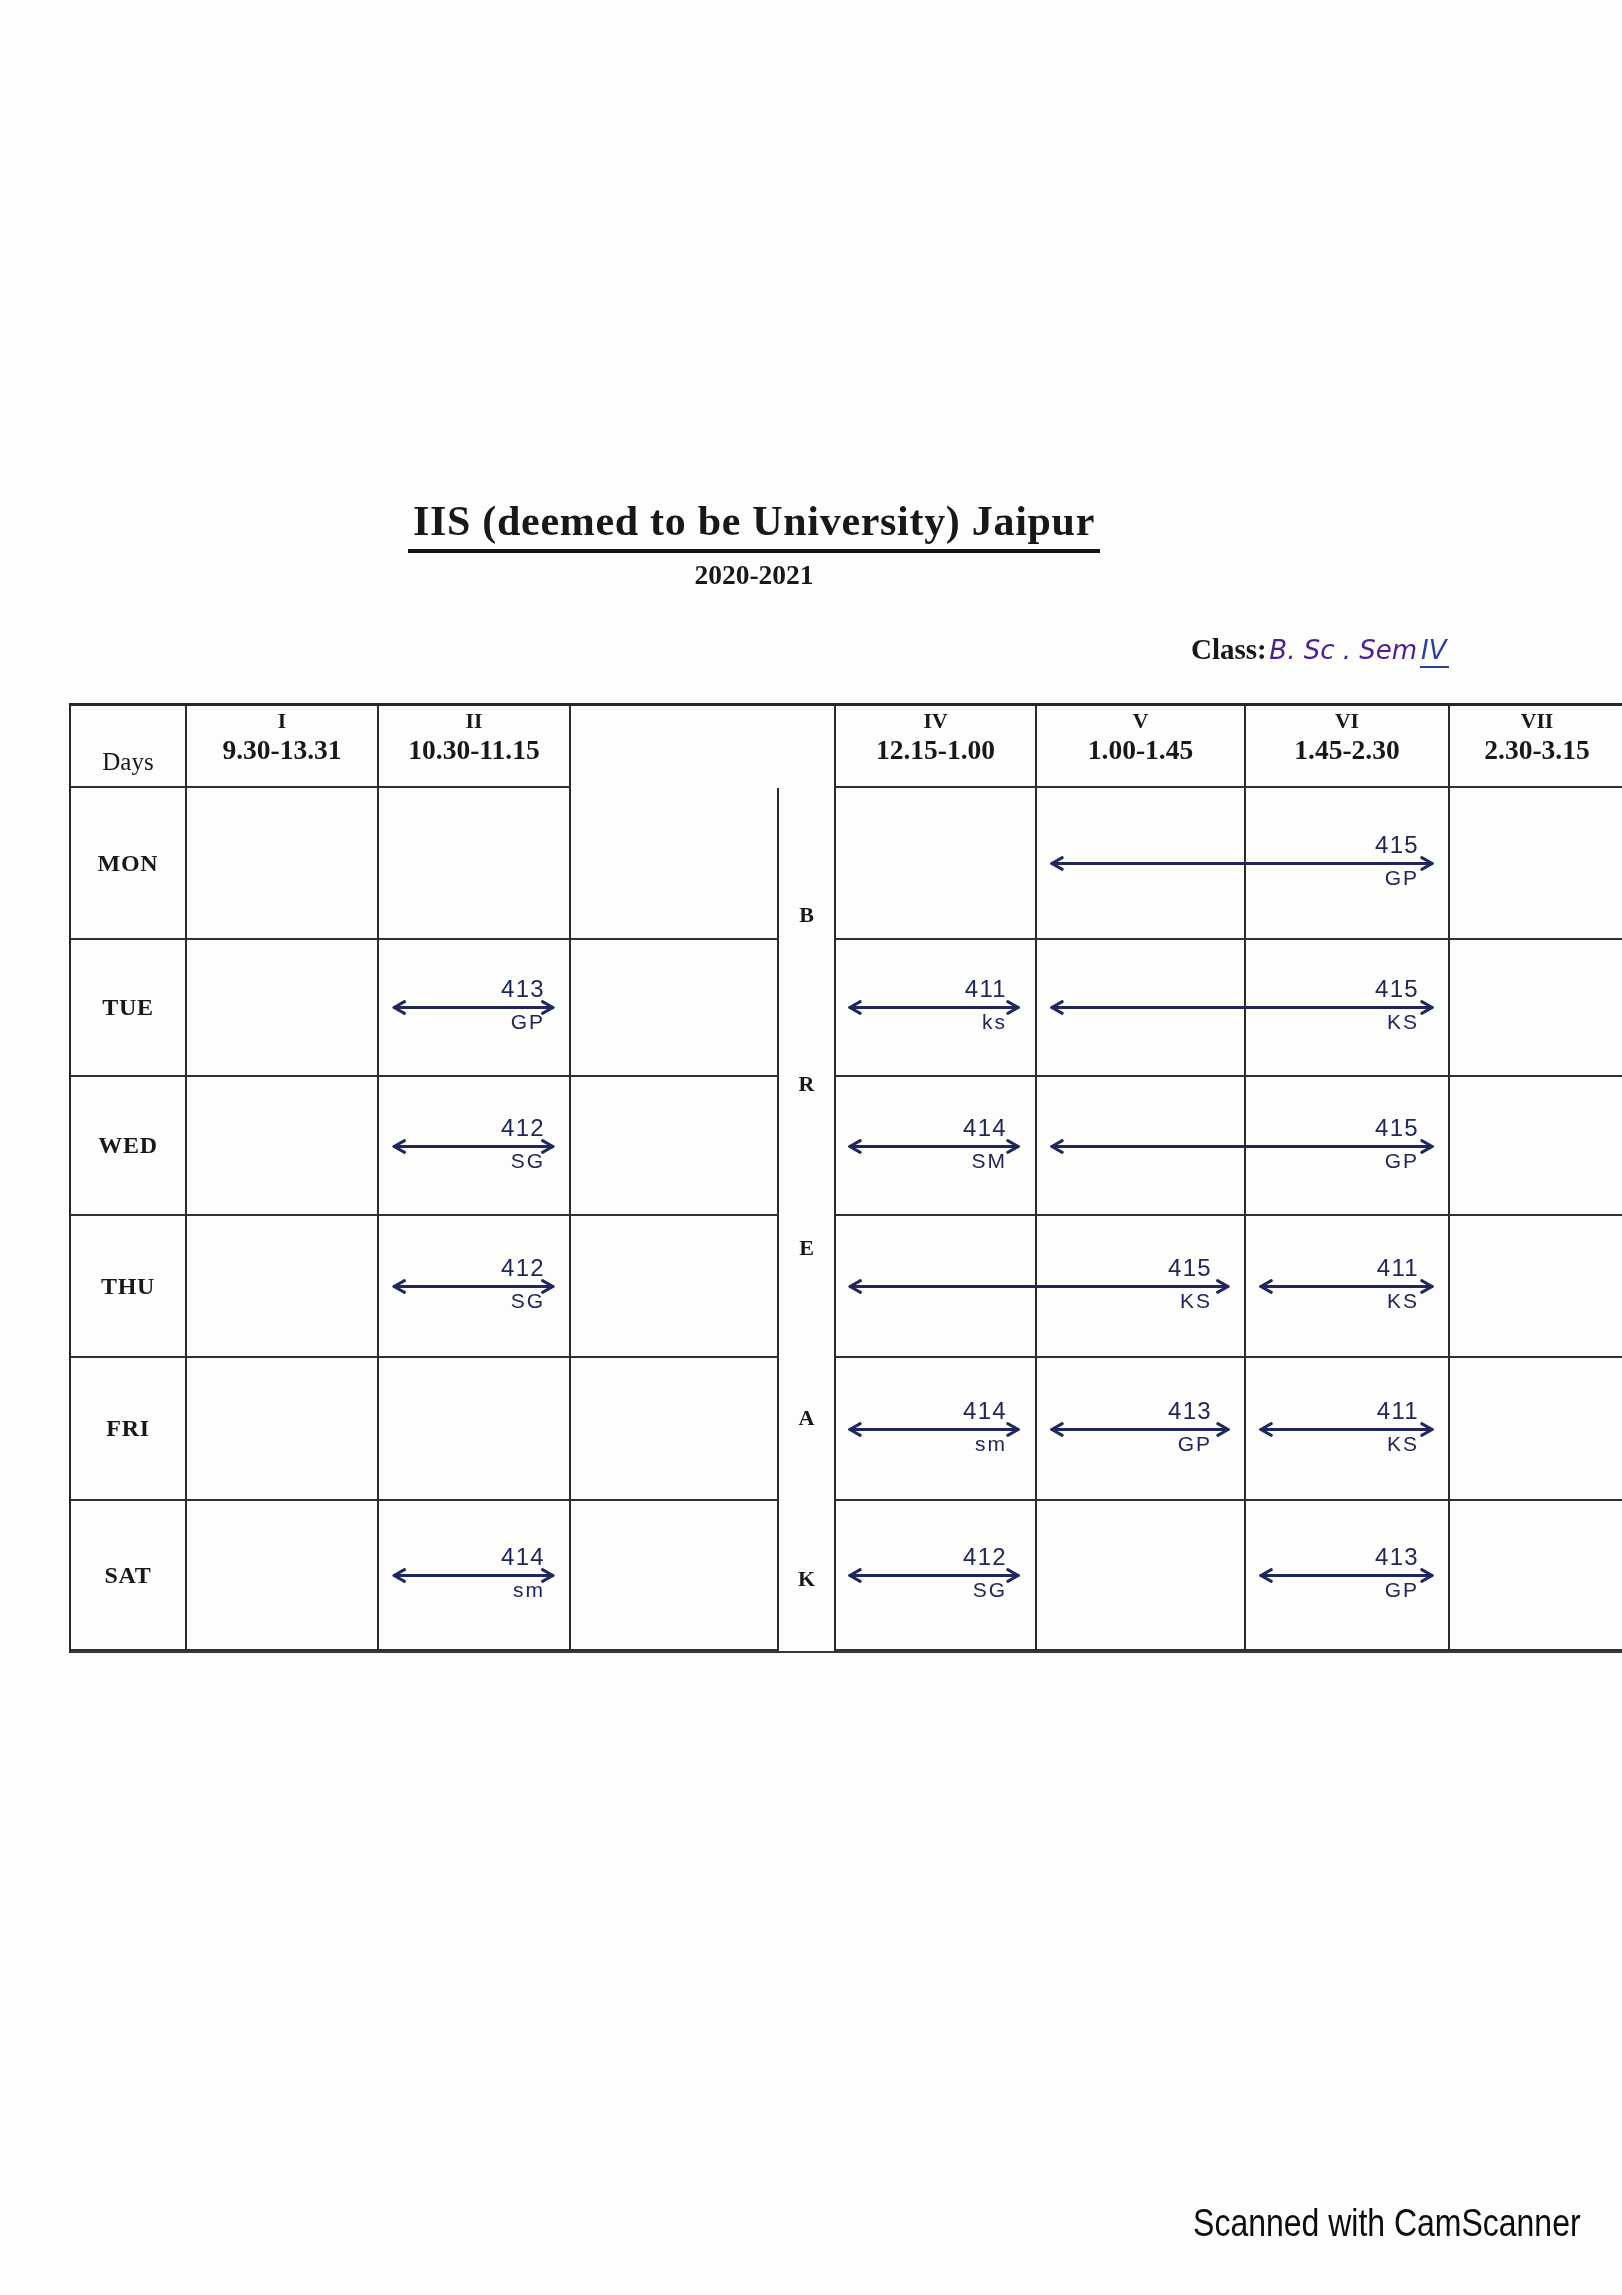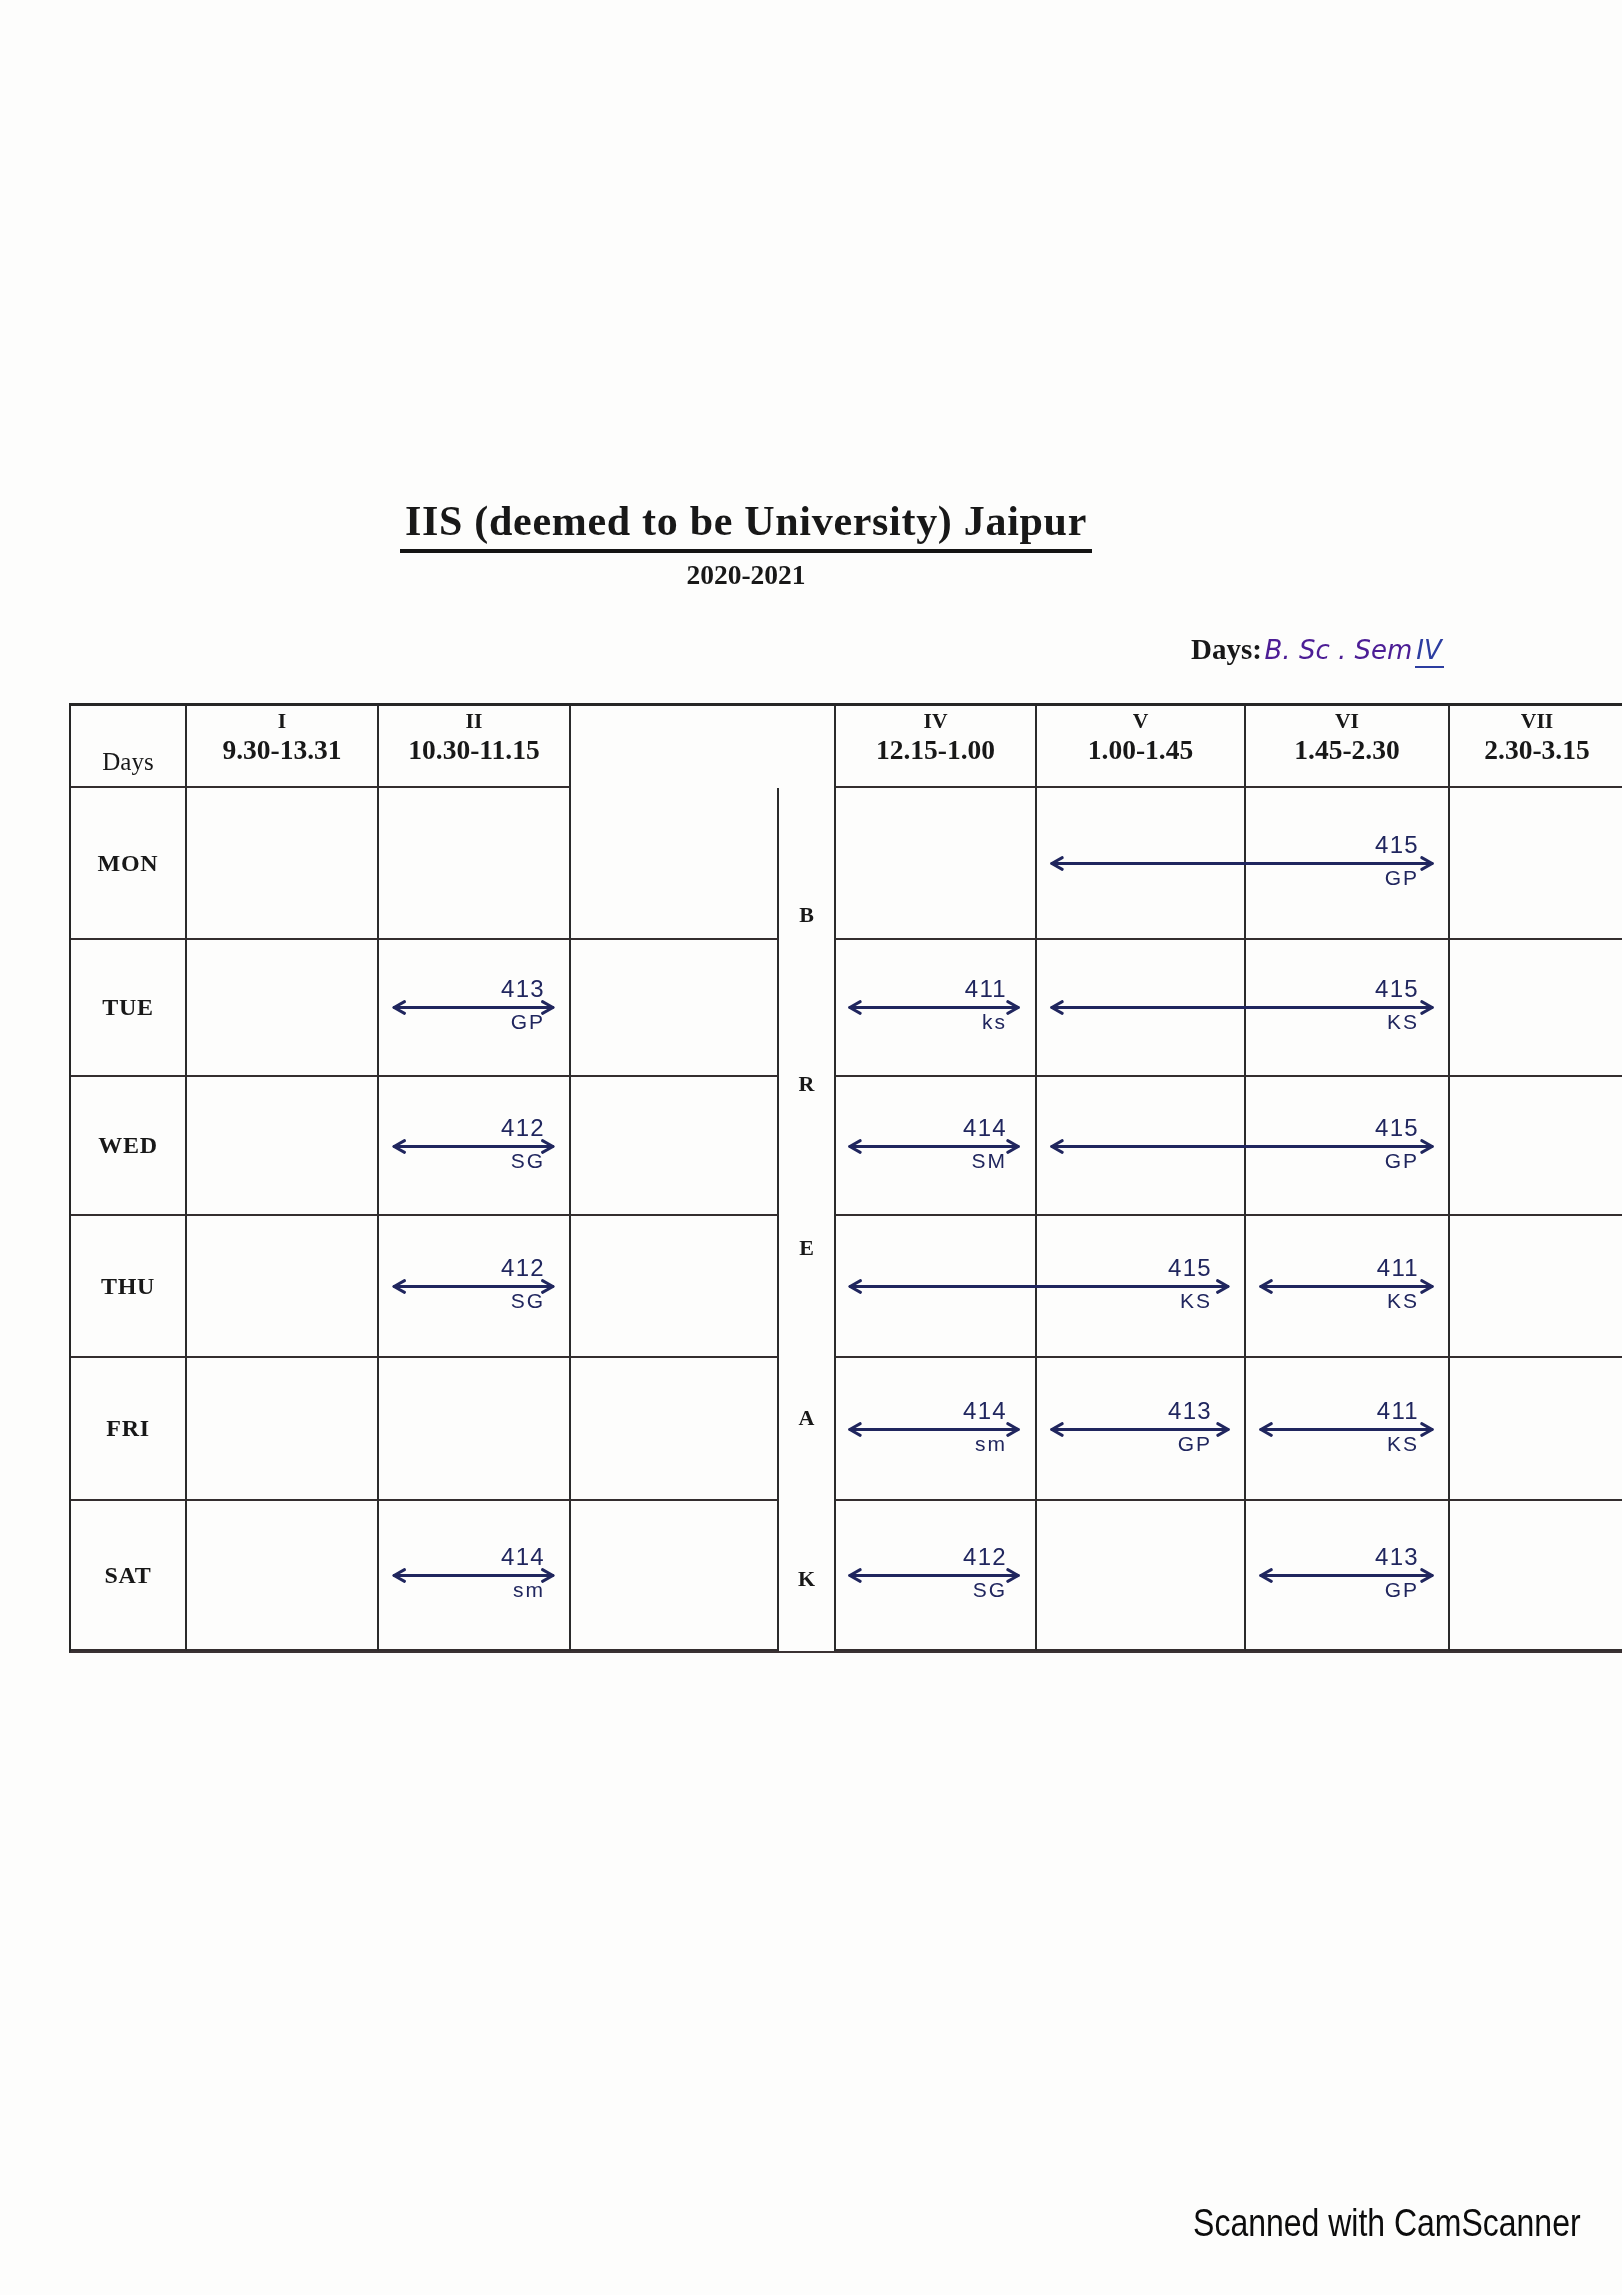--- a/index.html
+++ b/index.html
@@ -1,19 +1,19 @@
 <!DOCTYPE html>
 <html style="font-size:10.5px"><head>
 <meta charset="utf-8">
 <style>
   html,body{margin:0;padding:0;background:#e8e8e8;}
   .sheet{position:relative;width:1622px;height:2295px;background:#fdfdfc;overflow:hidden;
          font-family:"Liberation Serif",serif;color:#181818;}
   
-  .titleblock{position:absolute;left:0;top:497px;width:1492px;text-align:center;}
+  .titleblock{position:absolute;left:8px;top:497px;width:1492px;text-align:center;}
   .maintitle{display:inline-block;font-size:42px;font-weight:bold;
              border-bottom:4.6px solid #141414;padding:0 5.2px 3.9px 5.2px;letter-spacing:0.7px;}
   .subtitle{margin-top:9.2px;}
   .subtitle span{display:inline-block;font-size:23.6px;font-weight:bold;letter-spacing:1.3px;
                  border-bottom:2.6px solid #141414;padding-bottom:2px;}
   .session{margin-top:6.5px;font-size:27.5px;font-weight:bold;}
   
   .classline{position:absolute;left:1191px;top:633px;white-space:nowrap;}
   .classlabel{font-size:29px;font-weight:bold;}
   .classvalue{font-family:"DejaVu Sans",sans-serif;font-style:italic;font-size:26px;}
@@ -54,21 +54,21 @@
 <body>
 
 <div class="sheet">
 
   <div class="titleblock">
     <div><span class="maintitle">IIS (deemed to be University) Jaipur</span></div>
     <div class="session">2020-2021</div>
   </div>
 
   <div class="classline">
-    <span class="classlabel">Days:</span>
+    <span class="classlabel">Class:</span>
     <span class="classvalue" style="color: #4c1d95;">B. Sc . Sem</span>
     <span class="classsem" style="color: rgb(44, 61, 160);">IV</span>
   </div>
 
   <div class="timetable" id="grid">
       <div class="cell dayshead" style="grid-area: 1 / 1;">Days</div>
       <div class="cell phead" style="grid-area: 1 / 2;">
         <div class="pnum">I</div>
         <div class="ptime">9.30-13.31</div>
       </div>

